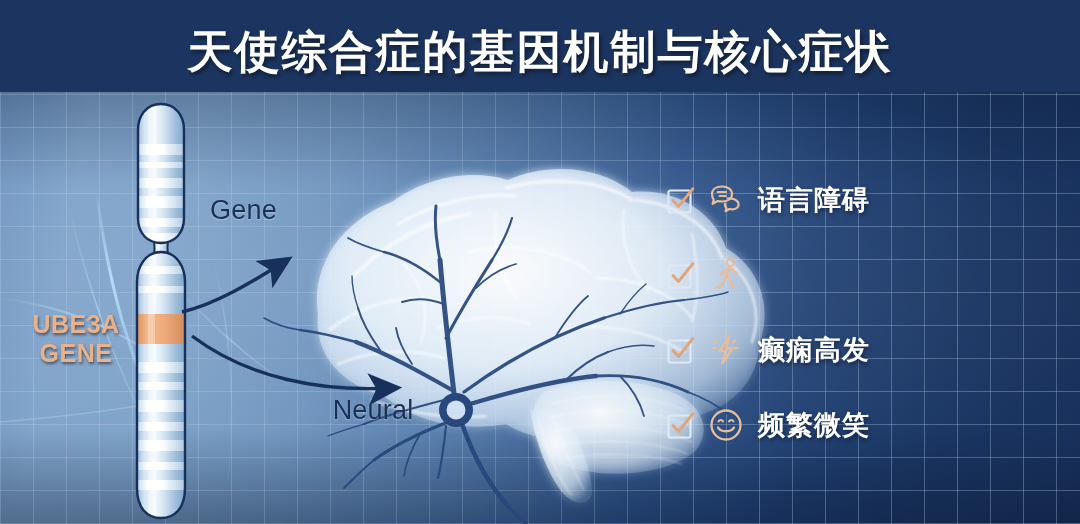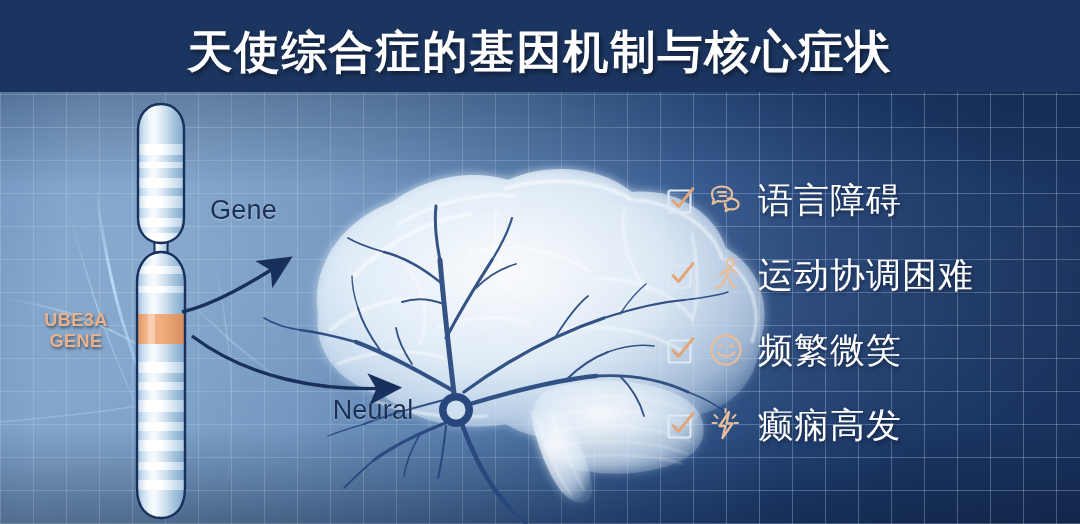--- a/index.html
+++ b/index.html
@@ -60,21 +60,21 @@
     opacity:1;
   }
   .streaks{position:absolute;inset:0;}
 
   
   .chromo{position:absolute;left:128px;top:8px;width:66px;height:424px;}
 
   
   .gene-label{
     position:absolute;left:20px;top:218px;width:112px;text-align:center;
-    color:#e9b28c;font-size:18px;font-weight:bold;line-height:1.14;
+    color:#e9b28c;font-size:25px;font-weight:bold;line-height:1.14;
     letter-spacing:.5px;text-shadow:1px 2px 3px rgba(0,0,0,.5);
   }
   .flow-label{
     position:absolute;color:#1b3056;font-weight:normal;
     font-size:27px;line-height:1.12;letter-spacing:.2px;
     text-shadow:0 1px 2px rgba(255,255,255,.35);
   }
   #lbl-deletion{left:210px;top:103px;text-align:left;}
   #lbl-neural{left:288px;top:303px;text-align:center;width:170px;}
 
@@ -82,21 +82,21 @@
   .layer{position:absolute;inset:0;}
 
   
   .symptoms{position:absolute;left:666px;top:80px;width:404px;}
   .sym-row{
     display:flex;align-items:center;height:56px;margin-bottom:19px;
   }
   .chk{width:29px;height:29px;position:relative;flex:0 0 29px;margin-right:11px;}
   .sym-icon{width:40px;height:40px;flex:0 0 40px;margin-right:12px;display:flex;align-items:center;justify-content:center;}
   .sym-text{
-    color:#ffffff;font-size:35px;font-weight:normal;letter-spacing:1px;
+    color:#ffffff;font-size:27px;font-weight:bold;letter-spacing:1px;
     white-space:nowrap;text-shadow:1px 2px 4px rgba(0,10,30,.55);
   }
 </style>
 </head>
 <body>
 
 <div id="poster">
 
   <div class="header">
     <div class="header-title">天使综合症的基因机制与核心症状</div>
@@ -392,39 +392,20 @@
             <circle cx="23.5" cy="6.5" r="3.6" fill="none" stroke="#e7bd9c" stroke-width="2.2"></circle>
             <path d="M 21.5 12.5 C 18.5 14, 15.5 16, 13.5 19" fill="none" stroke="#e7bd9c" stroke-width="2.4" stroke-linecap="round"></path>
             <path d="M 21.5 12.5 C 24.5 13.2, 27.5 14.8, 29.5 17" fill="none" stroke="#e7bd9c" stroke-width="2.4" stroke-linecap="round"></path>
             <path d="M 21.8 13 C 21 16.5, 19.6 20, 18.2 22.6" fill="none" stroke="#e7bd9c" stroke-width="2.6" stroke-linecap="round"></path>
             <path d="M 18.2 22.6 C 17 25.8, 15 28.8, 12.4 31.2" fill="none" stroke="#e7bd9c" stroke-width="2.4" stroke-linecap="round"></path>
             <path d="M 19.6 19.4 C 22 22, 24 25.5, 25 29.6" fill="none" stroke="#e7bd9c" stroke-width="2.4" stroke-linecap="round"></path>
             <path d="M 12.4 31.2 L 8.6 31.6" fill="none" stroke="#e7bd9c" stroke-width="2.2" stroke-linecap="round"></path>
             <path d="M 25 29.6 L 28.4 31.4" fill="none" stroke="#e7bd9c" stroke-width="2.2" stroke-linecap="round"></path>
           </svg>
         </div>
-        <div class="sym-text">运动协调困难</div>
-      </div>
-
-      <div class="sym-row">
-        <div class="chk">
-          <svg width="29" height="29" viewBox="0 0 29 29">
-            <rect x="2.5" y="4.5" width="22" height="22" rx="2" fill="none" stroke="#dfe9f3" stroke-width="2.2"></rect>
-            <path d="M 7 14.5 L 12.5 20.5 L 27 2.5" fill="none" stroke="#e2a578" stroke-width="2.8" stroke-linecap="round" stroke-linejoin="round"></path>
-          </svg>
-        </div>
-        <div class="sym-icon">
-          <svg width="38" height="38" viewBox="0 0 38 38">
-            <circle cx="19" cy="19" r="14.5" fill="none" stroke="#e7bd9c" stroke-width="2.3"></circle>
-            <path d="M 11.5 15.5 C 12.6 13.4, 15 13.4, 16 15.5" fill="none" stroke="#e7bd9c" stroke-width="2.1" stroke-linecap="round"></path>
-            <path d="M 22 15.5 C 23 13.4, 25.4 13.4, 26.5 15.5" fill="none" stroke="#e7bd9c" stroke-width="2.1" stroke-linecap="round"></path>
-            <path d="M 11 21.5 C 13.6 26.5, 24.4 26.5, 27 21.5" fill="none" stroke="#e7bd9c" stroke-width="2.4" stroke-linecap="round"></path>
-          </svg>
-        </div>
-        <div class="sym-text">频繁微笑</div>
       </div>
 
       <div class="sym-row">
         <div class="chk">
           <svg width="29" height="29" viewBox="0 0 29 29">
             <rect x="2.5" y="4.5" width="22" height="22" rx="2" fill="none" stroke="#dfe9f3" stroke-width="2.2"></rect>
             <path d="M 7 14.5 L 12.5 20.5 L 27 2.5" fill="none" stroke="#e2a578" stroke-width="2.8" stroke-linecap="round" stroke-linejoin="round"></path>
           </svg>
         </div>
         <div class="sym-icon">
@@ -433,16 +414,34 @@
             <line x1="7.5" y1="9" x2="10.5" y2="12" stroke="#e7bd9c" stroke-width="2" stroke-linecap="round"></line>
             <line x1="5.5" y1="17" x2="9.5" y2="17" stroke="#e7bd9c" stroke-width="2" stroke-linecap="round"></line>
             <line x1="28.5" y1="9" x2="25.5" y2="12" stroke="#e7bd9c" stroke-width="2" stroke-linecap="round"></line>
             <line x1="31" y1="17" x2="27.5" y2="17" stroke="#e7bd9c" stroke-width="2" stroke-linecap="round"></line>
             <line x1="18.5" y1="3" x2="18.5" y2="6.5" stroke="#e7bd9c" stroke-width="2" stroke-linecap="round"></line>
           </svg>
         </div>
         <div class="sym-text">癫痫高发</div>
       </div>
 
+      <div class="sym-row">
+        <div class="chk">
+          <svg width="29" height="29" viewBox="0 0 29 29">
+            <rect x="2.5" y="4.5" width="22" height="22" rx="2" fill="none" stroke="#dfe9f3" stroke-width="2.2"></rect>
+            <path d="M 7 14.5 L 12.5 20.5 L 27 2.5" fill="none" stroke="#e2a578" stroke-width="2.8" stroke-linecap="round" stroke-linejoin="round"></path>
+          </svg>
+        </div>
+        <div class="sym-icon">
+          <svg width="38" height="38" viewBox="0 0 38 38">
+            <circle cx="19" cy="19" r="14.5" fill="none" stroke="#e7bd9c" stroke-width="2.3"></circle>
+            <path d="M 11.5 15.5 C 12.6 13.4, 15 13.4, 16 15.5" fill="none" stroke="#e7bd9c" stroke-width="2.1" stroke-linecap="round"></path>
+            <path d="M 22 15.5 C 23 13.4, 25.4 13.4, 26.5 15.5" fill="none" stroke="#e7bd9c" stroke-width="2.1" stroke-linecap="round"></path>
+            <path d="M 11 21.5 C 13.6 26.5, 24.4 26.5, 27 21.5" fill="none" stroke="#e7bd9c" stroke-width="2.4" stroke-linecap="round"></path>
+          </svg>
+        </div>
+        <div class="sym-text">频繁微笑</div>
+      </div>
+
     </div>
 
   </div>
 </div>
 
 </body></html>

